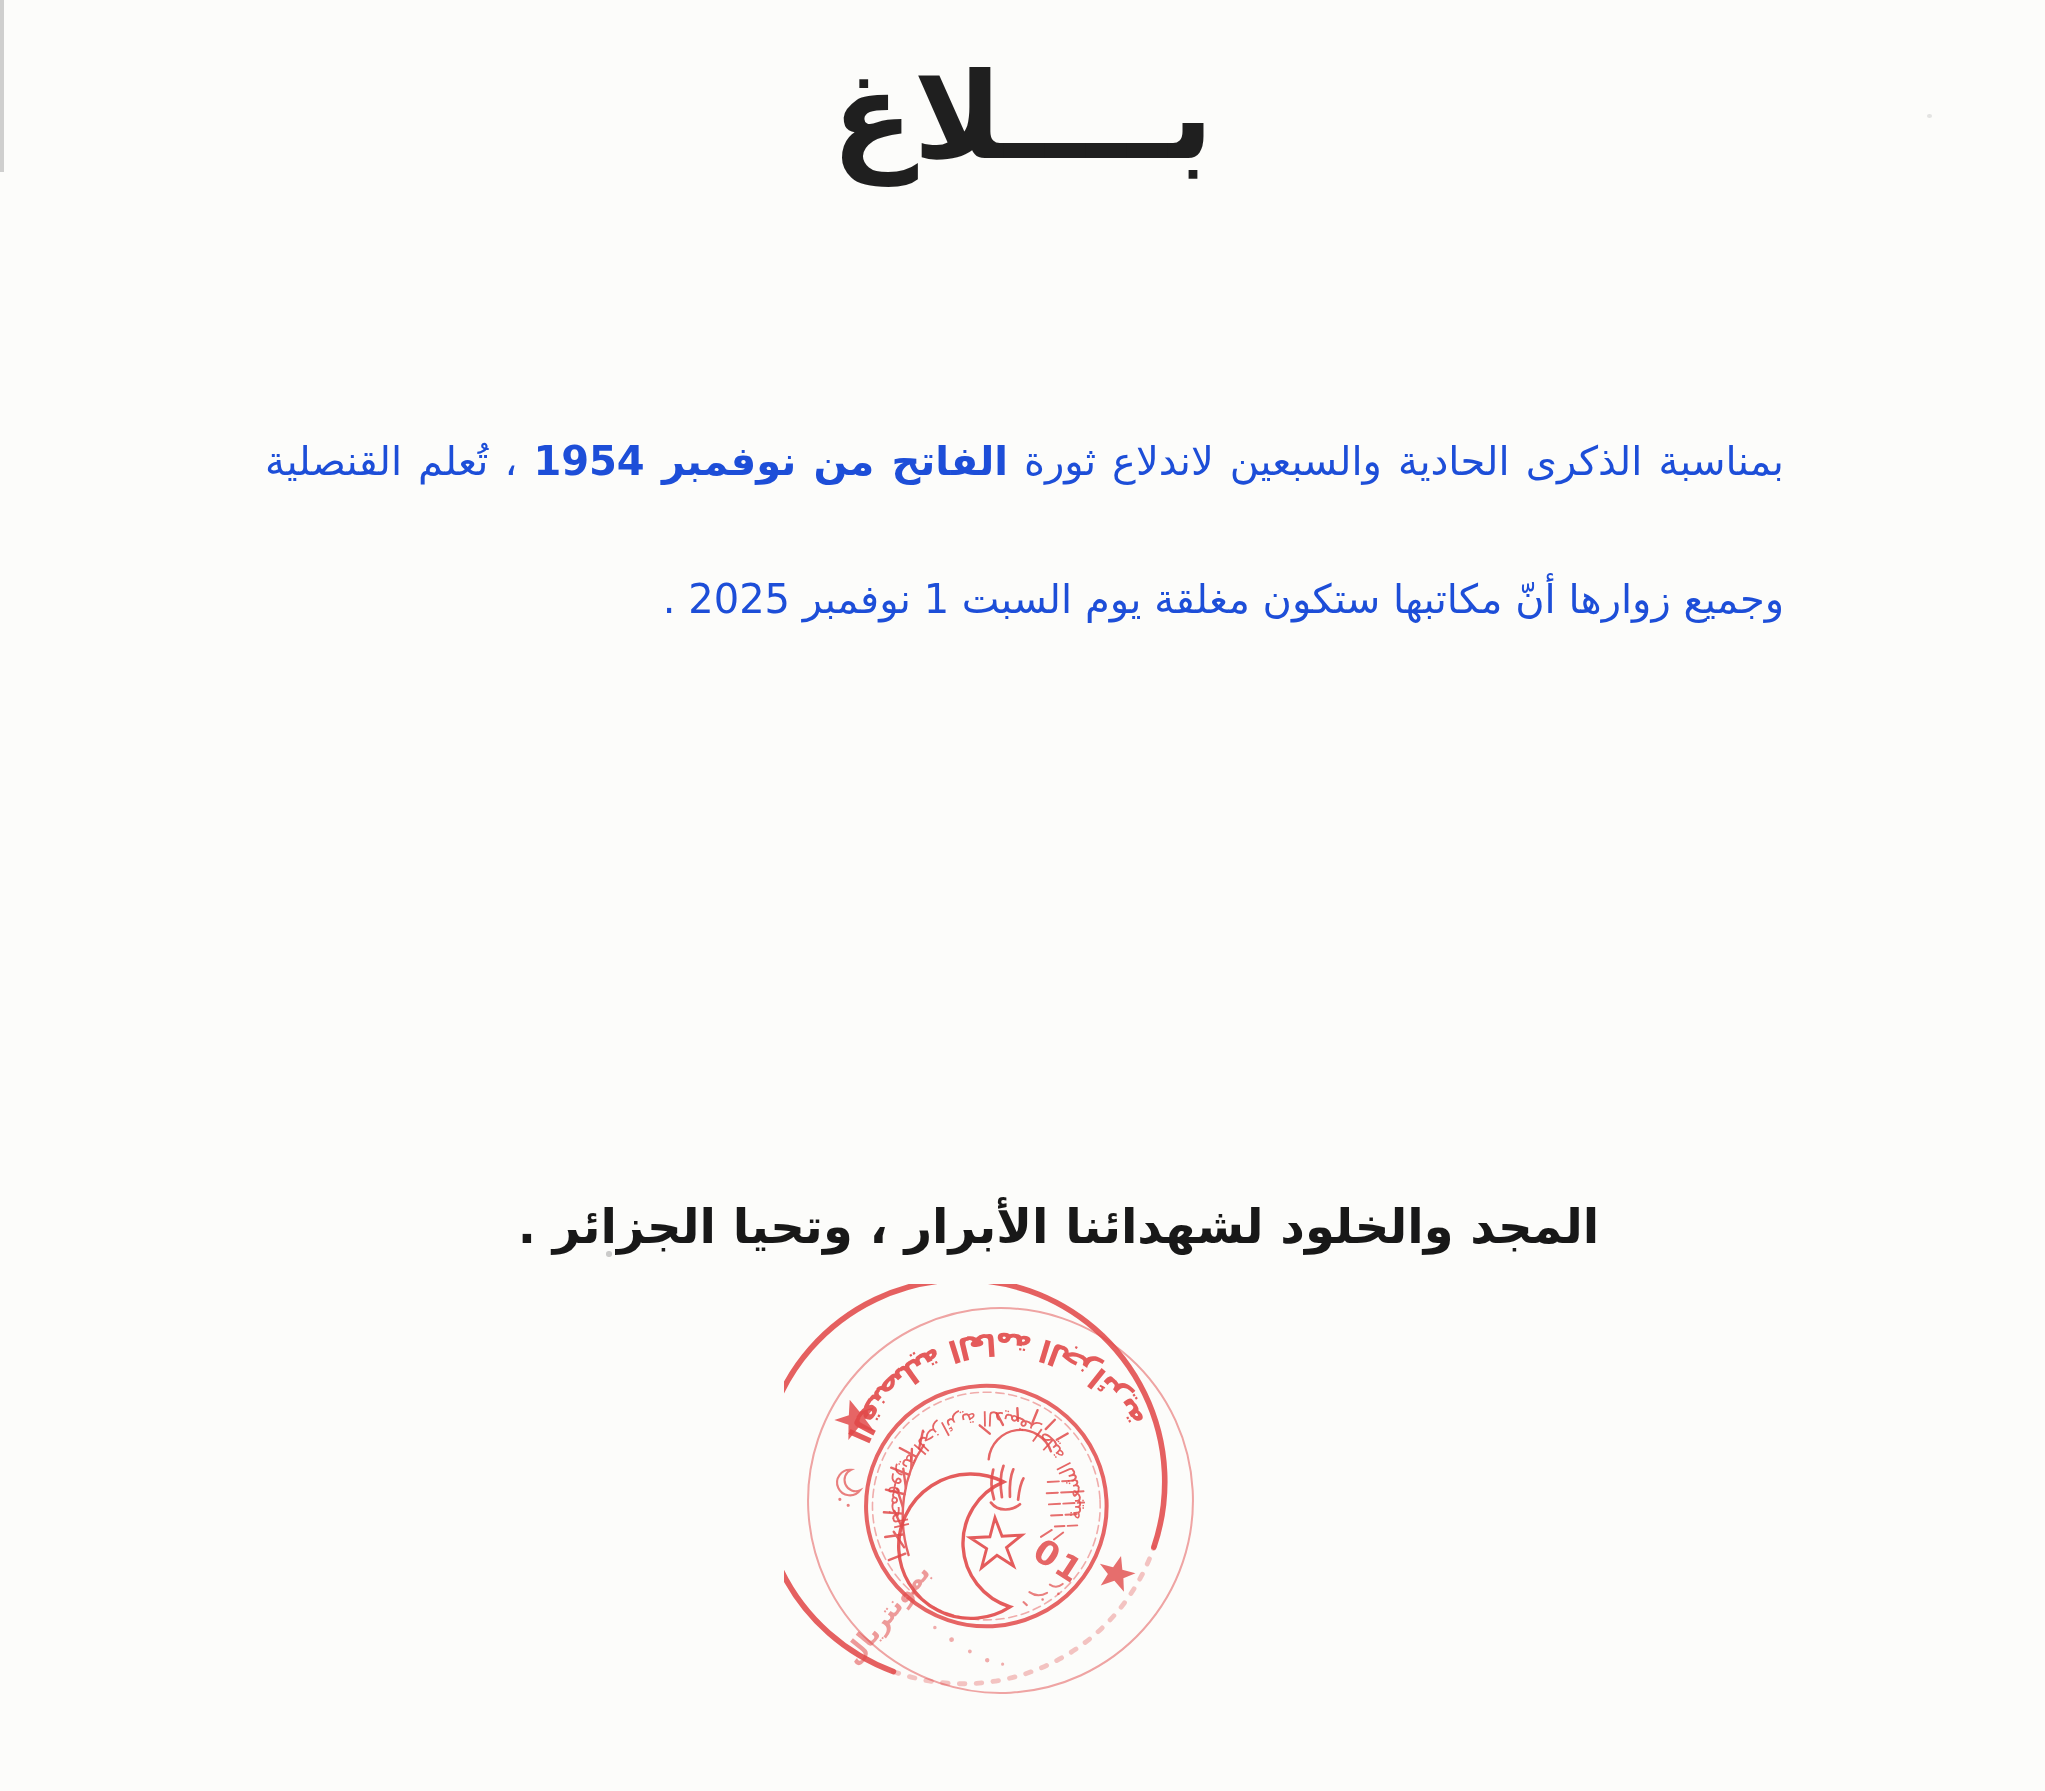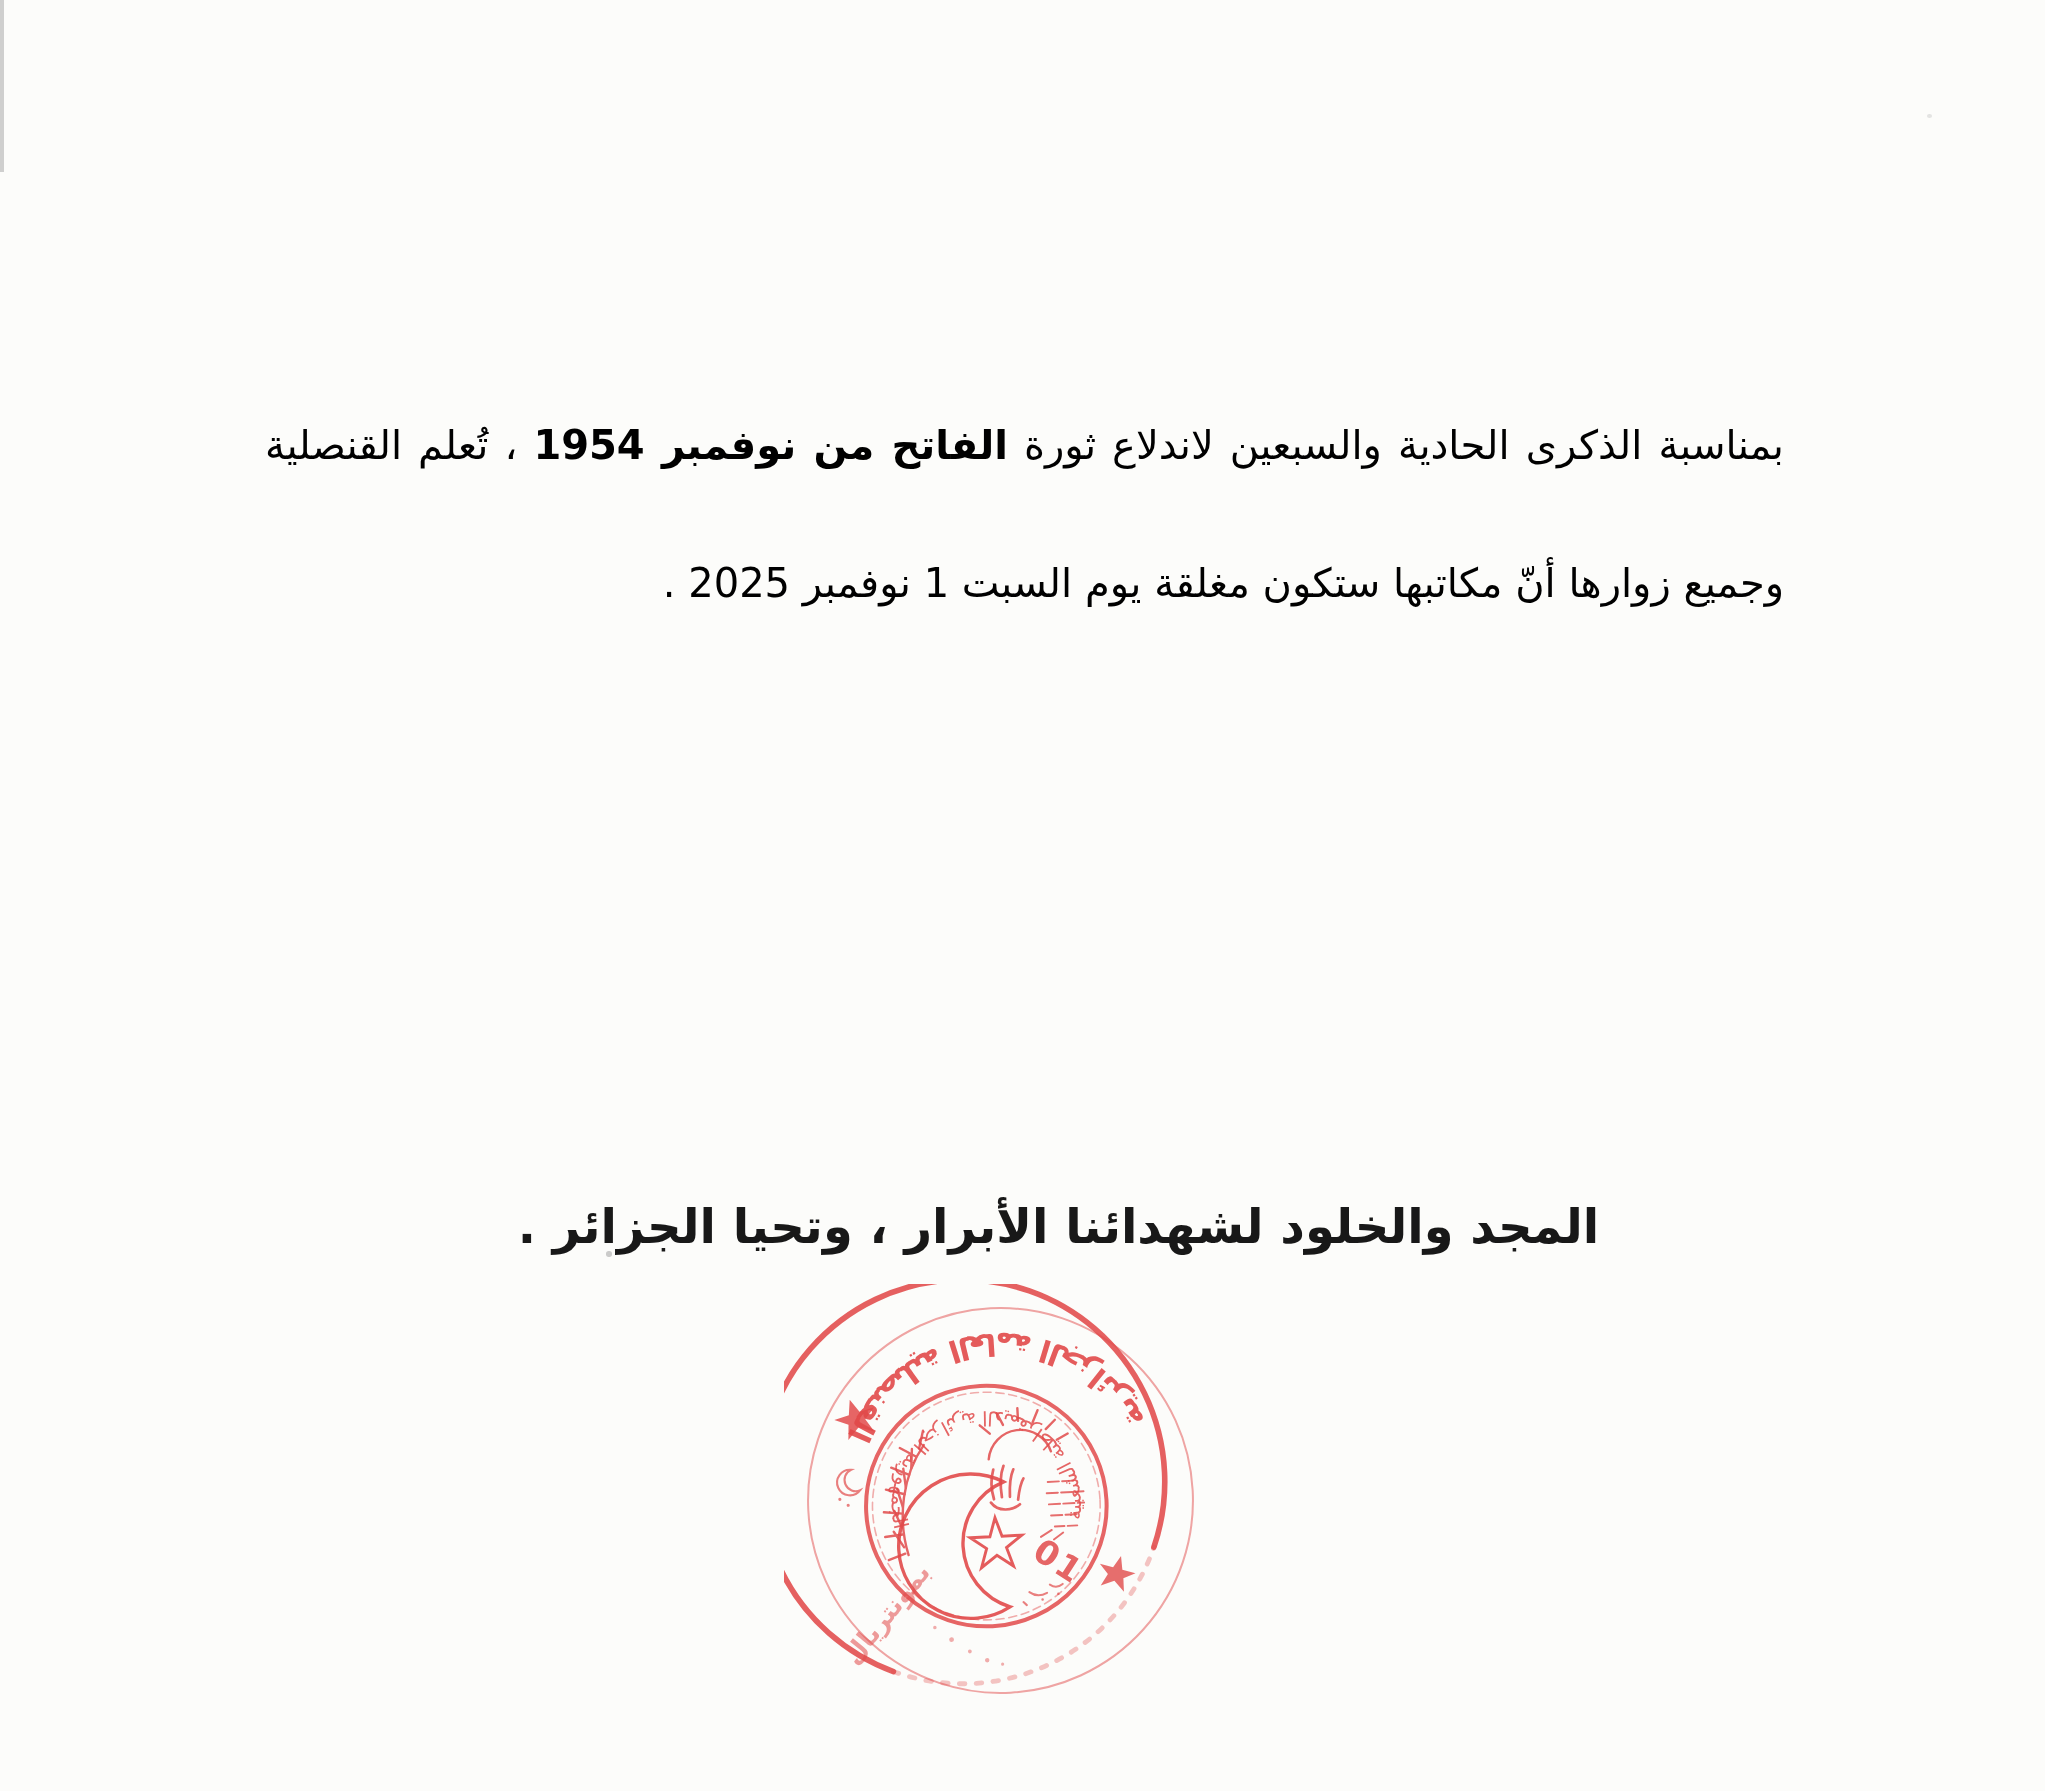--- a/index.html
+++ b/index.html
@@ -18,23 +18,23 @@
   }
   .speck{position:absolute;border-radius:50%;background:#9a9a9a;opacity:.5;}
   .title{
     position:absolute;top:47px;left:0;right:0;margin:0;
     text-align:center;
     font-size:120px;font-weight:bold;
     letter-spacing:1.6px;
     color:#1f1f1f;
   }
   .body-block{
-    position:absolute;top:376px;right:261px;left:265px;
+    position:absolute;top:392px;right:261px;left:265px;
     font-size:40px;line-height:138px;
-    color:#000000;
+    color:#1d4ed8;
   }
   .line{
     white-space:nowrap;
     text-align:right;
   }
   .line.just{
     text-align:justify;
     text-align-last:justify;
     text-justify:inter-word;
   }
@@ -57,20 +57,21 @@
 </style>
 </head>
 <body>
 
 <div class="page">
 
   <div class="scan-edge"></div>
   <div class="speck" style="left:606px;top:1251px;width:5.6px;height:5.6px;"></div>
   <div class="speck" style="left:1927px;top:114px;width:4.8px;height:4px;opacity:.25;"></div>
 
+  <h1 class="title">بــــلاغ</h1>
 
   <div class="body-block">
       <div class="line just"><span class="seg">بمناسبة الذكرى الحادية والسبعين لاندلاع ثورة </span><span class="seg bold">الفاتح من نوفمبر 1954</span><span class="seg"> ، تُعلم القنصلية</span></div>
       <div class="line"><span class="seg">وجميع زوارها أنّ مكاتبها ستكون مغلقة يوم السبت 1 نوفمبر 2025 .</span></div>
     </div>
 
   <div class="closing">المجد والخلود لشهدائنا الأبرار ، وتحيا الجزائر .</div>
 
   <svg class="stamp" viewBox="0 0 540 540" xmlns="http://www.w3.org/2000/svg">
     <g stroke="#e04141" fill="none" stroke-linecap="round" transform="rotate(-3 270 270)">

